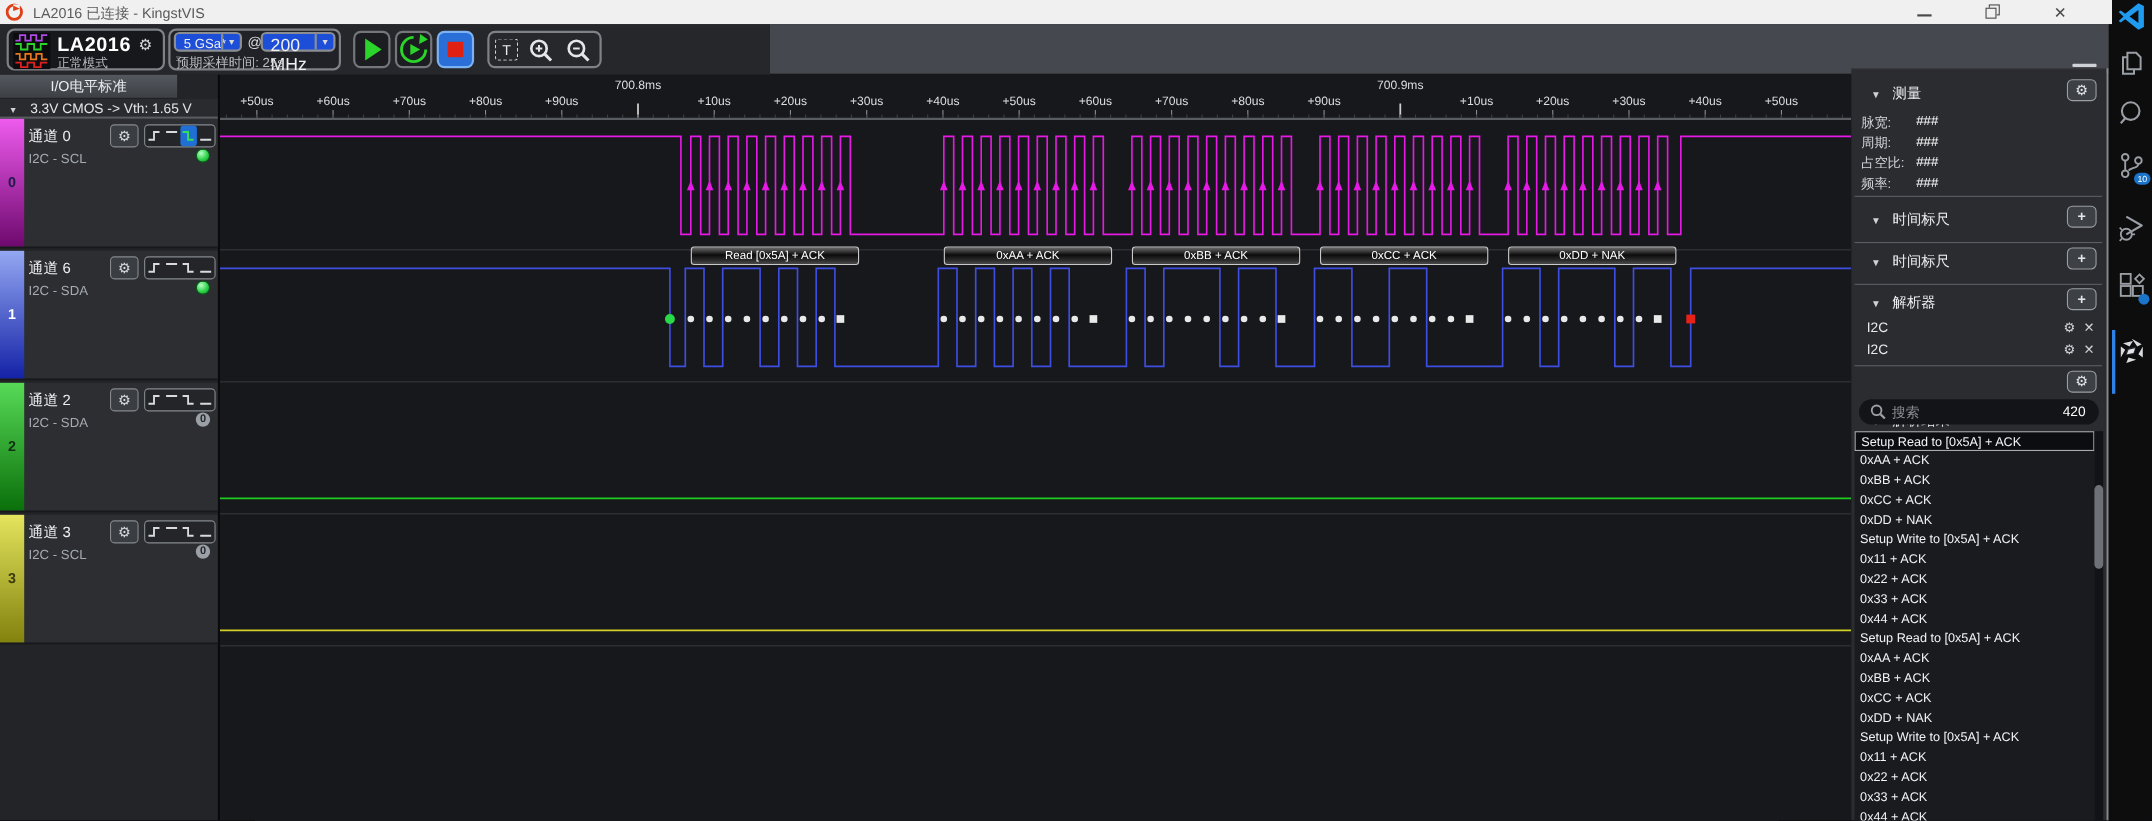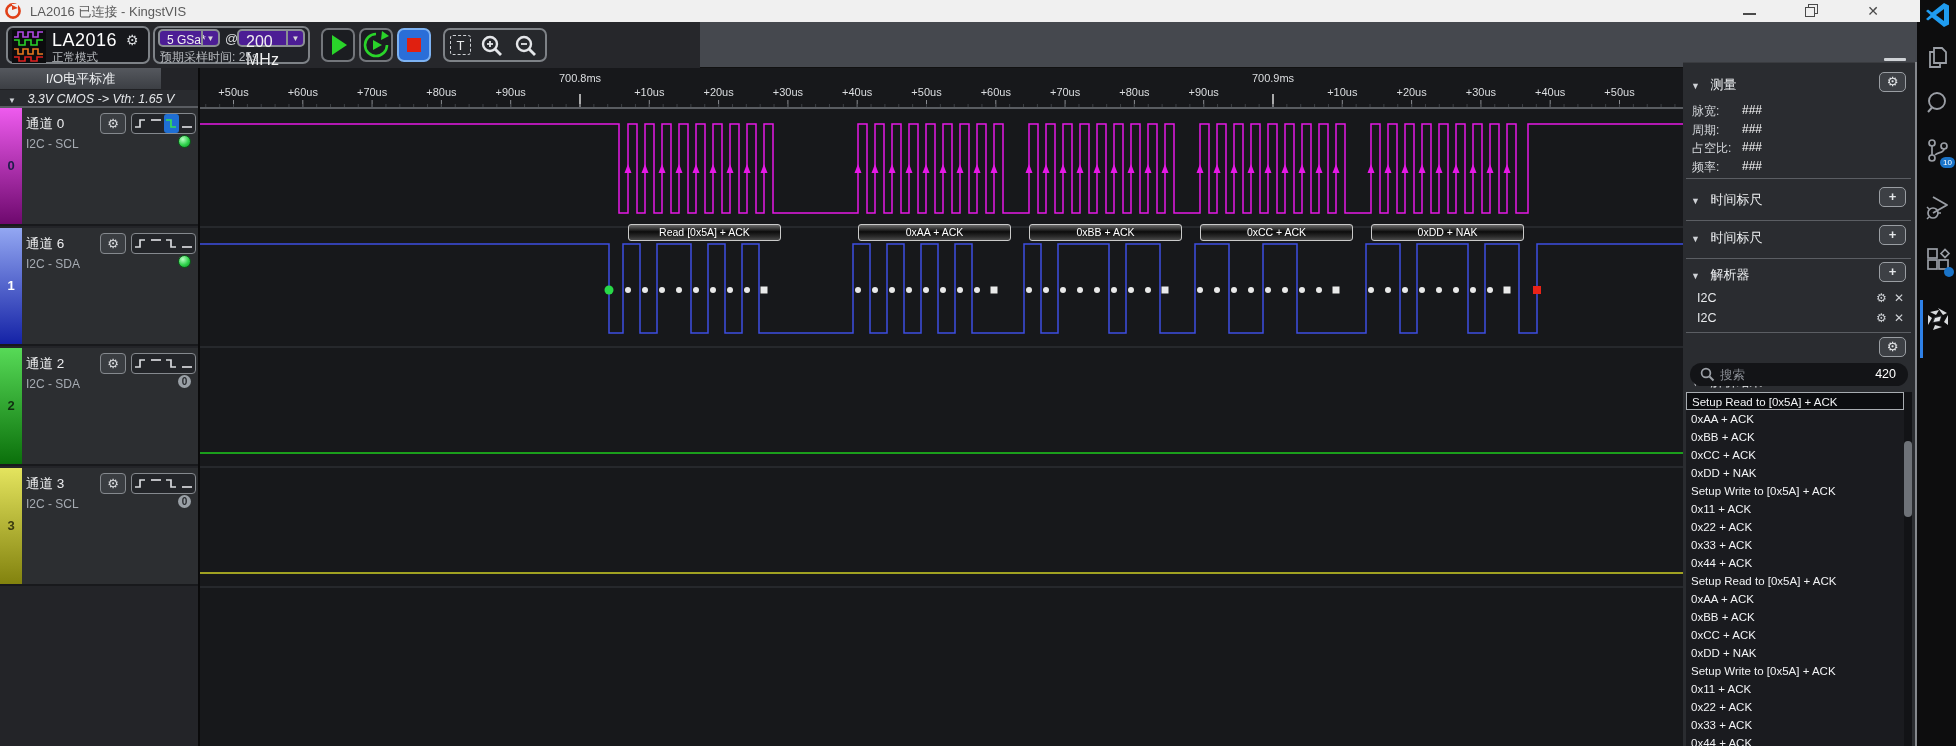--- a/index.html
+++ b/index.html
@@ -14,21 +14,21 @@
   #title-text { left:30px; top:3px; font-size:13px; color:#5a5a5a; }
   .winbtn { top:4px; width:30px; height:14px; color:#4a4a4a; text-align:center; font-size:12px; line-height:14px; }
   #btn-min-bar { position:absolute; left:8px; top:9px; width:13px; height:2px; background:#4a4a4a; }
   #btn-restore-box { position:absolute; left:9px; top:3px; width:10px; height:10px; border:1.5px solid #4a4a4a; background:#f0f0f0; }
   #btn-restore-box2 { position:absolute; left:12px; top:0px; width:10px; height:10px; border:1.5px solid #4a4a4a; }
 
   
   #toolbar { left:0; top:22px; width:1920px; height:46px; background:#45484e; border-bottom:1px solid #111; }
   #toolbar-left { position:absolute; left:0; top:0; width:700px; height:46px; background:#26272b; }
   .tb-frame { position:absolute; border:2px solid #7e8287; border-radius:7px; background:#17181c; }
-  .sel-box { position:absolute; border:2px solid #8a8e93; border-radius:5px; background:#4c1d95; color:#f0f0f0; font-size:14px;padding-left:32px; }
+  .sel-box { position:absolute; border:2px solid #8a8e93; border-radius:5px; background:#1d4ed8; color:#f0f0f0; font-size:14px;padding-left:32px; }
   .sel-box .val { position:absolute; left:7px; top:3px; }
   .sel-box .dd { position:absolute; right:0; top:0; bottom:0; width:17px; border-left:2px solid #8a8e93; color:#d8d8d8; font-size:8px; text-align:center; line-height:24px; }
   .tb-btn { position:absolute; width:34px; height:34px; top:6px; border:2px solid #73767b; border-radius:7px; background:#1b1d21; }
   .gray-sub { position:absolute; font-size:12px; color:#b9bcc0; }
   #hamburger { left:1884px; top:36px; width:22px; height:16px; cursor:pointer; }
   #hamburger div { height:3px; background:#cfd2d6; margin-bottom:3px; border-radius:1px; }
 
   
   #left-panel { left:0; top:68px; width:200px; height:678px; background:#232428; border-right:2px solid #0a0a0b; }
   #io-header { position:absolute; left:0; top:0; width:161px; height:22px;
@@ -54,21 +54,21 @@
 
   
   #wave-area { left:200px; top:68px; width:1483px; height:678px; background:#17181b; overflow:hidden; }
   .ruler-label { position:absolute; font-size:11px; color:#dcdee1; transform:translateX(-50%); white-space:nowrap; }
   .bubble { position:absolute; top:156px; height:17px; border:1px solid #c9c9c9; border-radius:3px;
     background:linear-gradient(#6b6b6b,#0c0c0c 45%,#2e2e2e 80%,#4a4a4a); color:#fff; font-size:10.5px;
     text-align:center; line-height:15px; white-space:nowrap; overflow:hidden; }
 
   
   #right-panel { left:1683px; top:62px; width:232px; height:684px; background:#2a2c30; border-top:1px solid #3a3c40; }
-  .sec-head { position:absolute; left:8px; color:#eef0f2; font-size:13px;text-align:right; }
+  .sec-head { position:absolute; left:18px; color:#eef0f2; font-size:13px;text-align:right; }
   .sec-head .tri { color:#cfd2d6; font-size:9px; margin-right:7px; }
   .panel-btn { position:absolute; left:196px; width:27px; height:20px; border:1.5px solid #9a9ea3;
     border-radius:5px; background:#3d4045; color:#e4e6e9; font-size:13px; font-weight:bold;
     text-align:center; line-height:17px; }
   .sep { position:absolute; left:3px; width:225px; height:1px; background:#5b5e63; }
   .meas-label { position:absolute; left:9px; font-size:12px; color:#d5d8dc; }
   .meas-value { position:absolute; left:59px; font-size:12px; color:#ffffff; }
   .dec-row-label { position:absolute; left:14px; font-size:12.5px; color:#e8eaec; }
   .dec-ico { position:absolute; font-size:12px; color:#cfd2d6; }
   #search-box { position:absolute; left:7px; top:300px; width:218px; height:23px; background:#131417;
@@ -119,21 +119,21 @@
     <div id="toolbar-left"></div>
 
     <div class="tb-frame" style="left:6px; top:4px; width:144px; height:38px;">
       <svg style="position:absolute; left:4px; top:2px;" width="34" height="33" viewBox="0 0 34 33">
         <rect x="0" y="0" width="34" height="33" fill="#0c0c0e"></rect>
         <polyline points="2,7 6,7 6,2 11,2 11,7 16,7 16,2 21,2 21,7 26,7 26,2 31,2" fill="none" stroke="#b049e8" stroke-width="1.6"></polyline>
         <polyline points="2,10 7,10 7,15 13,15 13,10 19,10 19,15 25,15 25,10 31,10" fill="none" stroke="#2ad42a" stroke-width="1.6"></polyline>
         <polyline points="2,19 6,19 6,24 11,24 11,19 16,19 16,24 21,24 21,19 26,19 26,24 31,24" fill="none" stroke="#e87820" stroke-width="1.6"></polyline>
         <polyline points="2,27 7,27 7,31 13,31 13,27 19,27 19,31 25,31 25,27 31,27" fill="none" stroke="#e02020" stroke-width="1.6"></polyline>
       </svg>
-      <span style="position:absolute; left:44px; top:2px; font-size:18px; font-weight:normal; color:#fff; letter-spacing:0.5px;text-align:center;">LA2016</span>
+      <span style="position:absolute; left:44px; top:2px; font-size:18px; font-weight:bold; color:#fff; letter-spacing:0.5px;text-align:center;">LA2016</span>
       <span style="position:absolute; left:118px; top:4px; font-size:14px; color:#d8dadd;">⚙</span>
       <span style="position:absolute; left:44px; top:22px; font-size:11.5px; color:#b9bcc0;">正常模式</span>
     </div>
 
     <div class="tb-frame" style="left:153px; top:4px; width:157px; height:38px; background:#202227;">
       <div class="sel-box" style="left:3px; top:1px; width:62px; height:18px;">
         <span class="val" style="font-size:12px; top:2px;">5 GSa*</span>
         <span class="dd" style="line-height:16px;">▼</span>
       </div>
       <span style="position:absolute; left:70px; top:3px; color:#d8dadd; font-size:13px;">@</span>
@@ -180,21 +180,21 @@
         <div></div>
         <div></div>
         <div></div>
       </div>
   </div>
 
   <div id="left-panel" class="abs">
     <div id="io-header">I/O电平标准</div>
     <div id="level-row">
       <span style="margin-left:8px; font-size:8px; color:#cfd2d6;">▼</span>
-      <span style="margin-left:8px;font-style:italic;">3.3V CMOS  -&gt; Vth: 1.65 V</span>
+      <span style="margin-left:8px;">3.3V CMOS  -&gt; Vth: 1.65 V</span>
     </div>
     <div id="channels-container">
         <div class="chan-block" style="top: 40px;">
           <div class="chan-strip" style="background: linear-gradient(rgb(238, 91, 238), rgb(110, 9, 110));"></div>
           <div class="chan-num" style="color: rgb(28, 28, 72);">0</div>
           <div class="chan-name">通道 0</div>
           <div class="chan-proto">I2C - SCL</div>
           <div class="gear-btn">⚙</div>
           <div class="trig-group">
             <div class="trig-seg">

